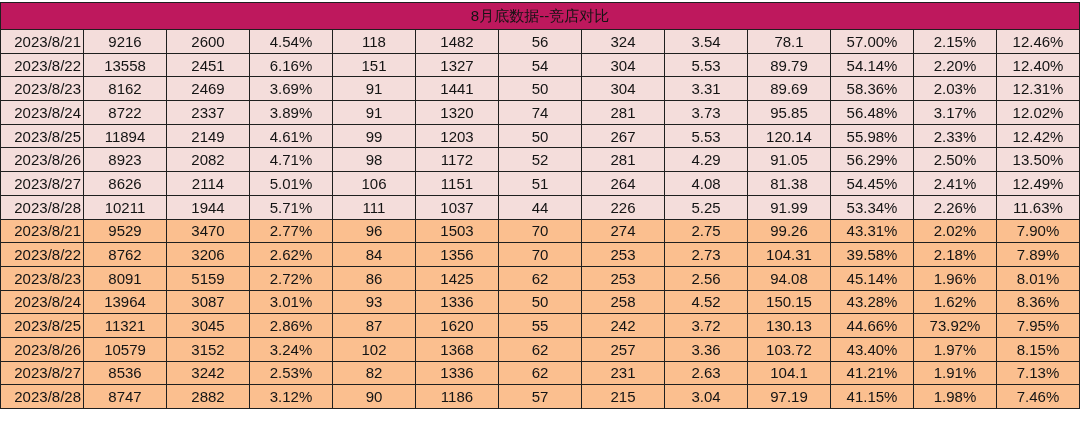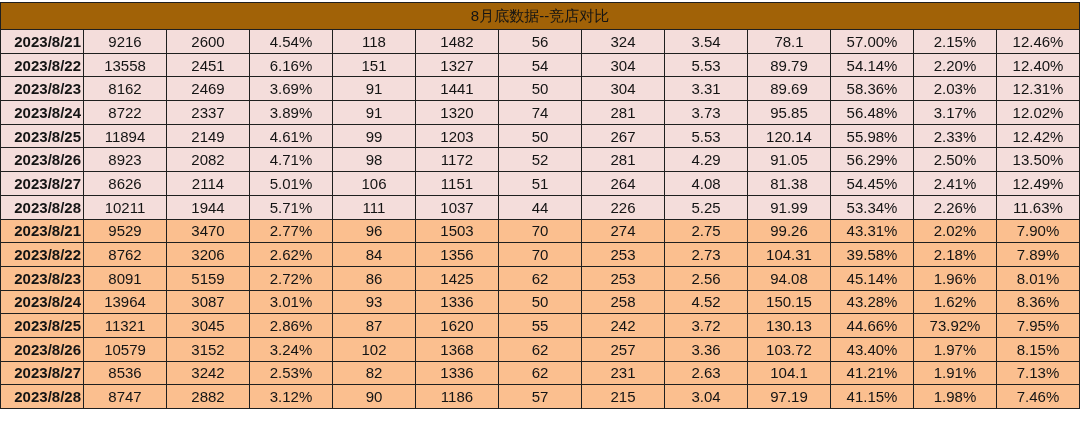--- a/index.html
+++ b/index.html
@@ -24,37 +24,36 @@
     border: 1px solid #1f1f1f;
     color: #141414;
     font-size: 15px;
     font-weight: normal;
     padding: 0;
     white-space: nowrap;
     overflow: hidden;
   }
   tr.title-row th {
     height: 27px;
-    background: #a16207;
+    background: #be185d;
     text-align: center;
     font-size: 15px;
   }
   tr.header-row th {
     height: 27px;
     background: #8db4e2;
     text-align: center;
   }
   tbody td {
     height: 23.7px;
     text-align: center;
   }
   tbody td.date-cell {
     text-align: right;
     padding-right: 2px;
-    font-weight: bold;
   }
   tbody tr.group-0 td { background: #f4dddb; }
   tbody tr.group-1 td { background: #fbbf8f; }
 </style>
 </head>
 <body>
 
 <div class="sheet">
   <table class="grid">
     <thead>

